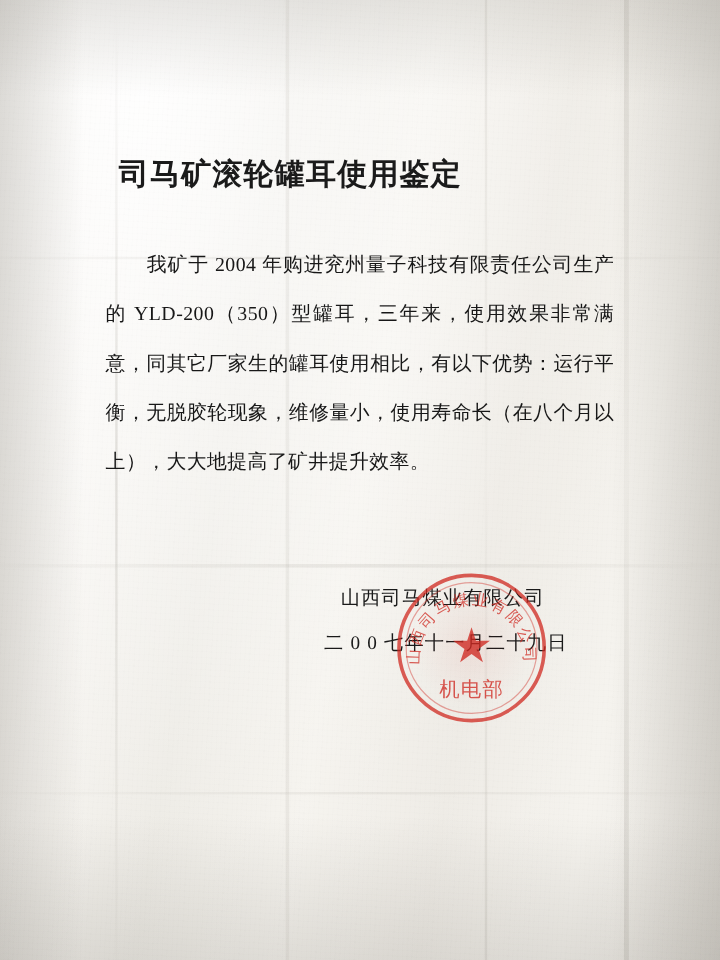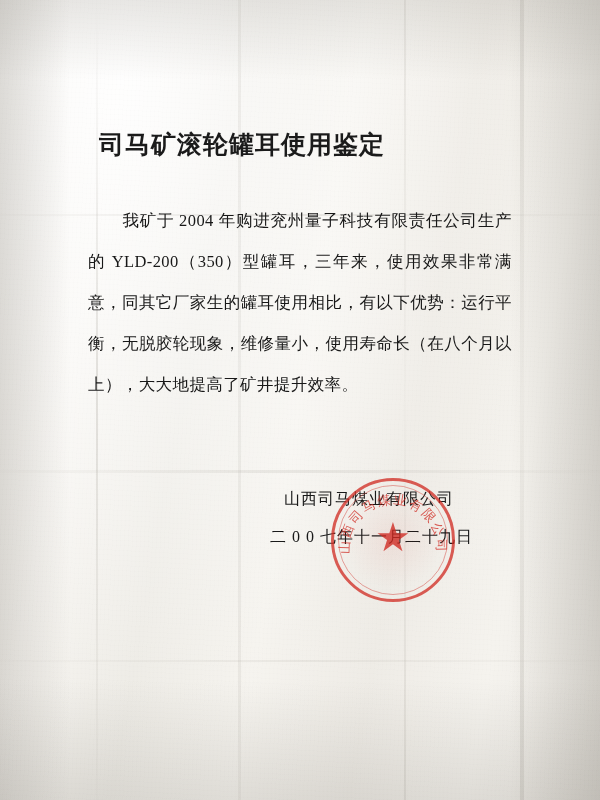--- a/index.html
+++ b/index.html
@@ -221,16 +221,17 @@
       <svg viewBox="0 0 124 124" width="124" height="124">
         <defs>
           <path id="arcpath" d="M 18,70 A 44,44 0 0 1 106,70"></path>
         </defs>
         <text>
           <textPath href="#arcpath" startOffset="50%" text-anchor="middle" id="seal-arc-label">山西司马煤业有限公司</textPath>
         </text>
       </svg>
     </div>
     <div class="star">★</div>
+    <div class="dept">机电部</div>
   </div>
 
   <div class="noise"></div>
 </div>
 
 </body></html>

